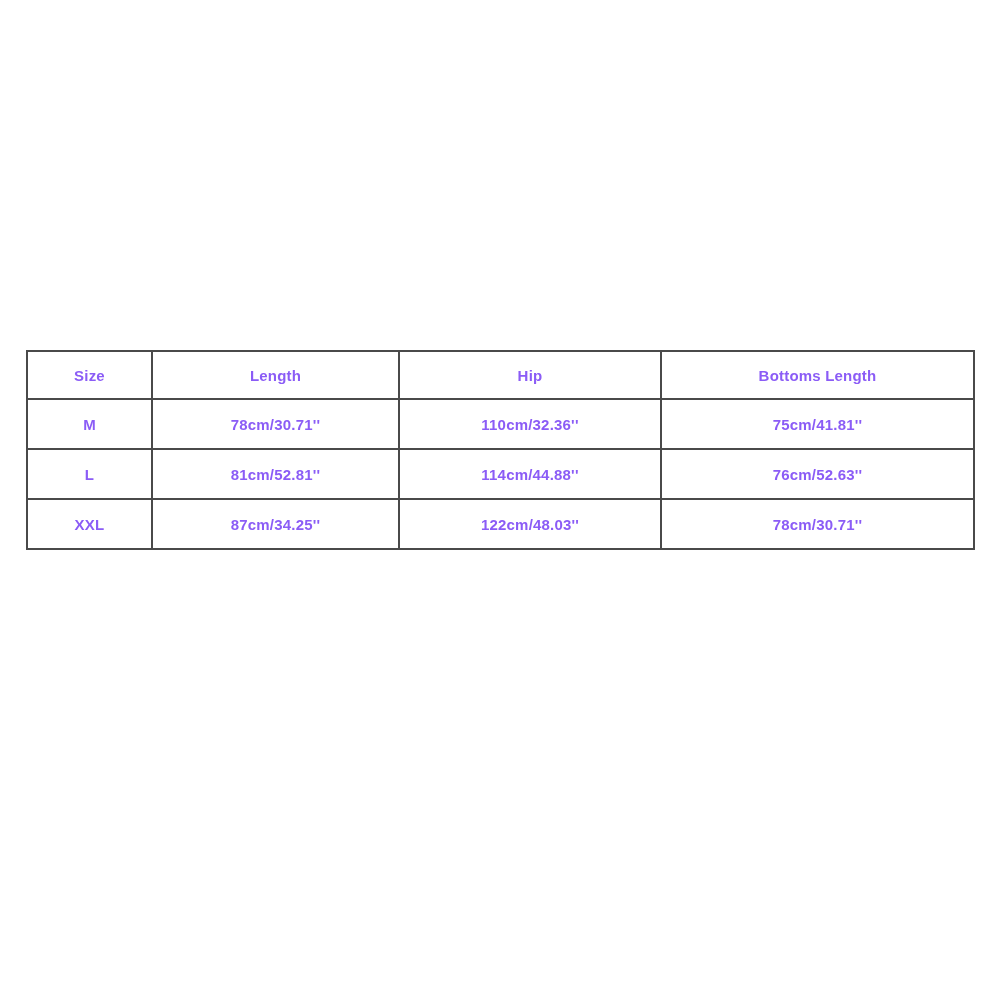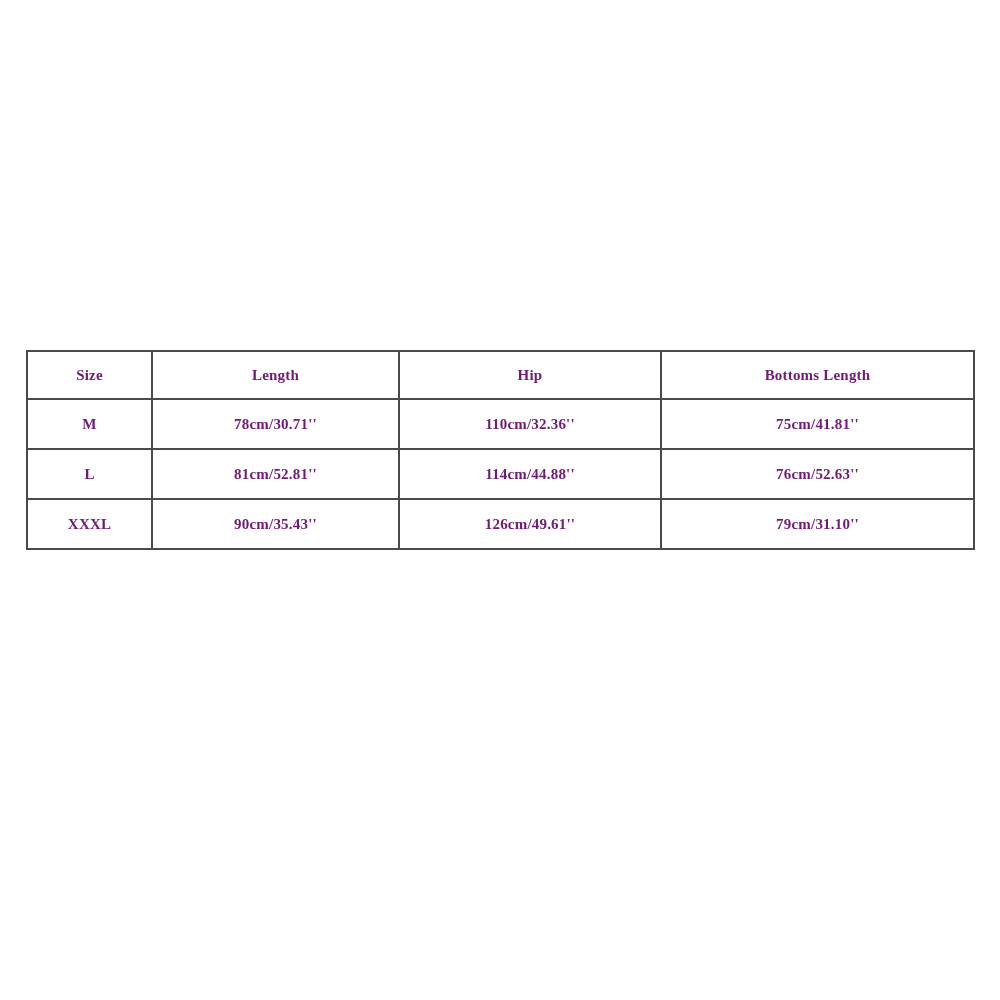--- a/index.html
+++ b/index.html
@@ -29,24 +29,23 @@
   table.size-chart col.c-waist   { width: 247px; }
   table.size-chart col.c-hip     { width: 262px; }
   table.size-chart col.c-bottoms { width: 313px; }
   table.size-chart th,
   table.size-chart td {
     border: 2px solid #4a4a4a;
     text-align: center;
     vertical-align: middle;
     font-size: 15px;
     font-weight: bold;
-    color: #701a75;
+    color: #8b5cf6;
     padding: 4px;
     letter-spacing: 0.2px;
-    font-family: Liberation Serif, serif;
   }
   table.size-chart tr.header-row  { height: 48px; }
   table.size-chart tr.data-row    { height: 50px; }
 </style>
 </head>
 <body>
 
 <div class="page">
   <table class="size-chart">
     <colgroup>
@@ -70,20 +69,20 @@
         <td>110cm/32.36''</td>
         <td>75cm/41.81''</td>
       </tr>
       <tr class="data-row">
         <td>L</td>
         <td>81cm/52.81''</td>
         <td>114cm/44.88''</td>
         <td>76cm/52.63''</td>
       </tr>
       <tr class="data-row">
-        <td>XXXL</td>
-        <td>90cm/35.43''</td>
-        <td>126cm/49.61''</td>
-        <td>79cm/31.10''</td>
+        <td>XXL</td>
+        <td>87cm/34.25''</td>
+        <td>122cm/48.03''</td>
+        <td>78cm/30.71''</td>
       </tr>
     </tbody>
   </table>
 </div>
 
 </body></html>

